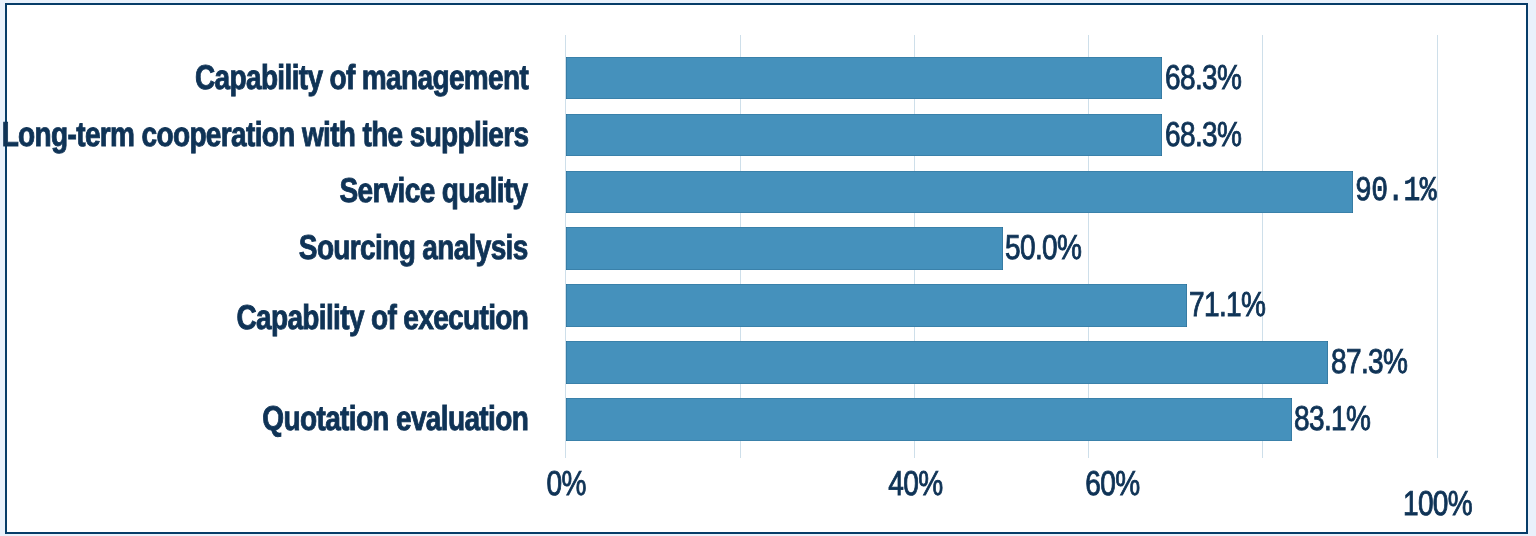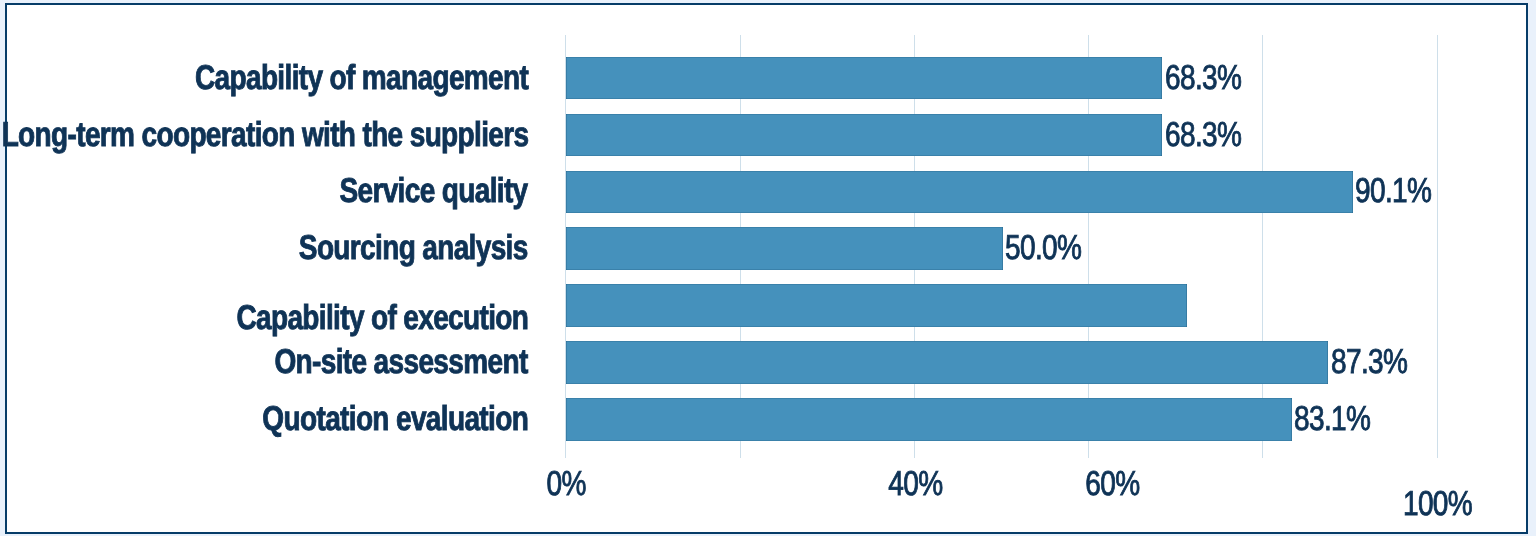--- a/index.html
+++ b/index.html
@@ -54,27 +54,27 @@
   <div class="bar" style="left: 566px; top: 227.45px; width: 436.6px; height: 42.6px;"></div>
   <div class="bar" style="left: 566px; top: 284.3px; width: 620.845px; height: 42.6px;"></div>
   <div class="bar" style="left: 566px; top: 341.15px; width: 762.304px; height: 42.6px;"></div>
   <div class="bar" style="left: 566px; top: 398px; width: 725.629px; height: 42.6px;"></div>
 
   <div class="cat-label" style="right: 1008px; top: 59.7px;"><span>Capability of management</span></div>
   <div class="cat-label" style="right: 1008px; top: 116.55px;"><span>Long-term cooperation with the suppliers</span></div>
   <div class="cat-label" style="right: 1008px; top: 173.4px;"><span>Service quality</span></div>
   <div class="cat-label" style="right: 1008px; top: 230.25px;"><span>Sourcing analysis</span></div>
   <div class="cat-label" style="right: 1008px; top: 300px;"><span>Capability of execution</span></div>
-  <div class="cat-label" style="right: 1008px; top: 343.95px;"><span>On-site assessment</span></div>
   <div class="cat-label" style="right: 1008px; top: 400.8px;"><span>Quotation evaluation</span></div>
 
   <div class="val-label" style="left: 1164.6px; top: 59.7px;"><span>68.3%</span></div>
   <div class="val-label" style="left: 1164.6px; top: 116.55px;"><span>68.3%</span></div>
-  <div class="val-label" style="left: 1354.95px; top: 173.4px;"><span>90.1%</span></div>
+  <div class="val-label" style="left: 1354.95px; top: 173.4px; font-family: Liberation Mono, monospace;"><span>90.1%</span></div>
   <div class="val-label" style="left: 1004.8px; top: 230.25px;"><span>50.0%</span></div>
+  <div class="val-label" style="left: 1189.05px; top: 287.1px;"><span>71.1%</span></div>
   <div class="val-label" style="left: 1330.5px; top: 343.95px;"><span>87.3%</span></div>
   <div class="val-label" style="left: 1293.83px; top: 400.8px;"><span>83.1%</span></div>
 
   <div class="tick-label" style="left: 486.2px; top: 466px;"><span>0%</span></div>
   <div class="tick-label" style="left: 834.84px; top: 466px;"><span>40%</span></div>
   <div class="tick-label" style="left: 1032px; top: 466px;"><span>60%</span></div>
   <div class="tick-label" style="left: 1357.8px; top: 486px;"><span>100%</span></div>
 
 </div>
 

